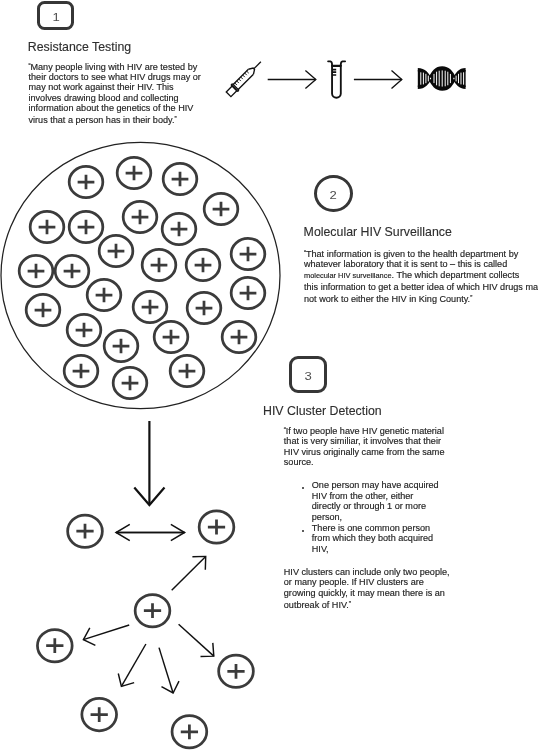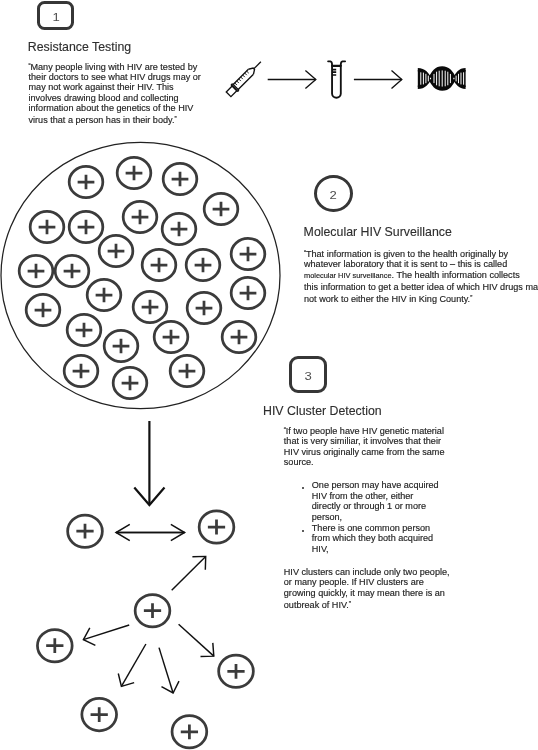--- a/index.html
+++ b/index.html
@@ -279,23 +279,23 @@
       </svg>
   </div>
 
   <div class="abs badge-circle" style="left:314.2px;top:175.1px;width:38.6px;height:37.2px;">
     <span>2</span>
   </div>
 
   <div class="abs step-title" style="left:303.6px;top:224.8px;">Molecular HIV Surveillance</div>
 
   <div class="abs body-text" style="left:304px;top:248px;width:245px;white-space:nowrap;line-height:10.75px;">
-    <div><span class="q">“</span><span>That information is given to the health originally by</span></div>
+    <div><span class="q">“</span><span>That information is given to the health department by</span></div>
     <div>whatever laboratory that it is sent to – this is called</div>
-    <div><span class="smallcaps">molecular HIV surveillance</span><span>. The health information collects</span></div>
+    <div><span class="smallcaps">molecular HIV surveillance</span><span>. The which department collects</span></div>
     <div>this information to get a better idea of which HIV drugs may</div>
     <div><span>not work to either the HIV in King County.</span><span class="q">”</span></div>
   </div>
 
   <div class="abs badge-sq" style="left:289.3px;top:356.3px;width:38.1px;height:36.6px;border-radius:9px;">
     <span>3</span>
   </div>
 
   <div class="abs step-title" style="left:263px;top:404px;">HIV Cluster Detection</div>
 

